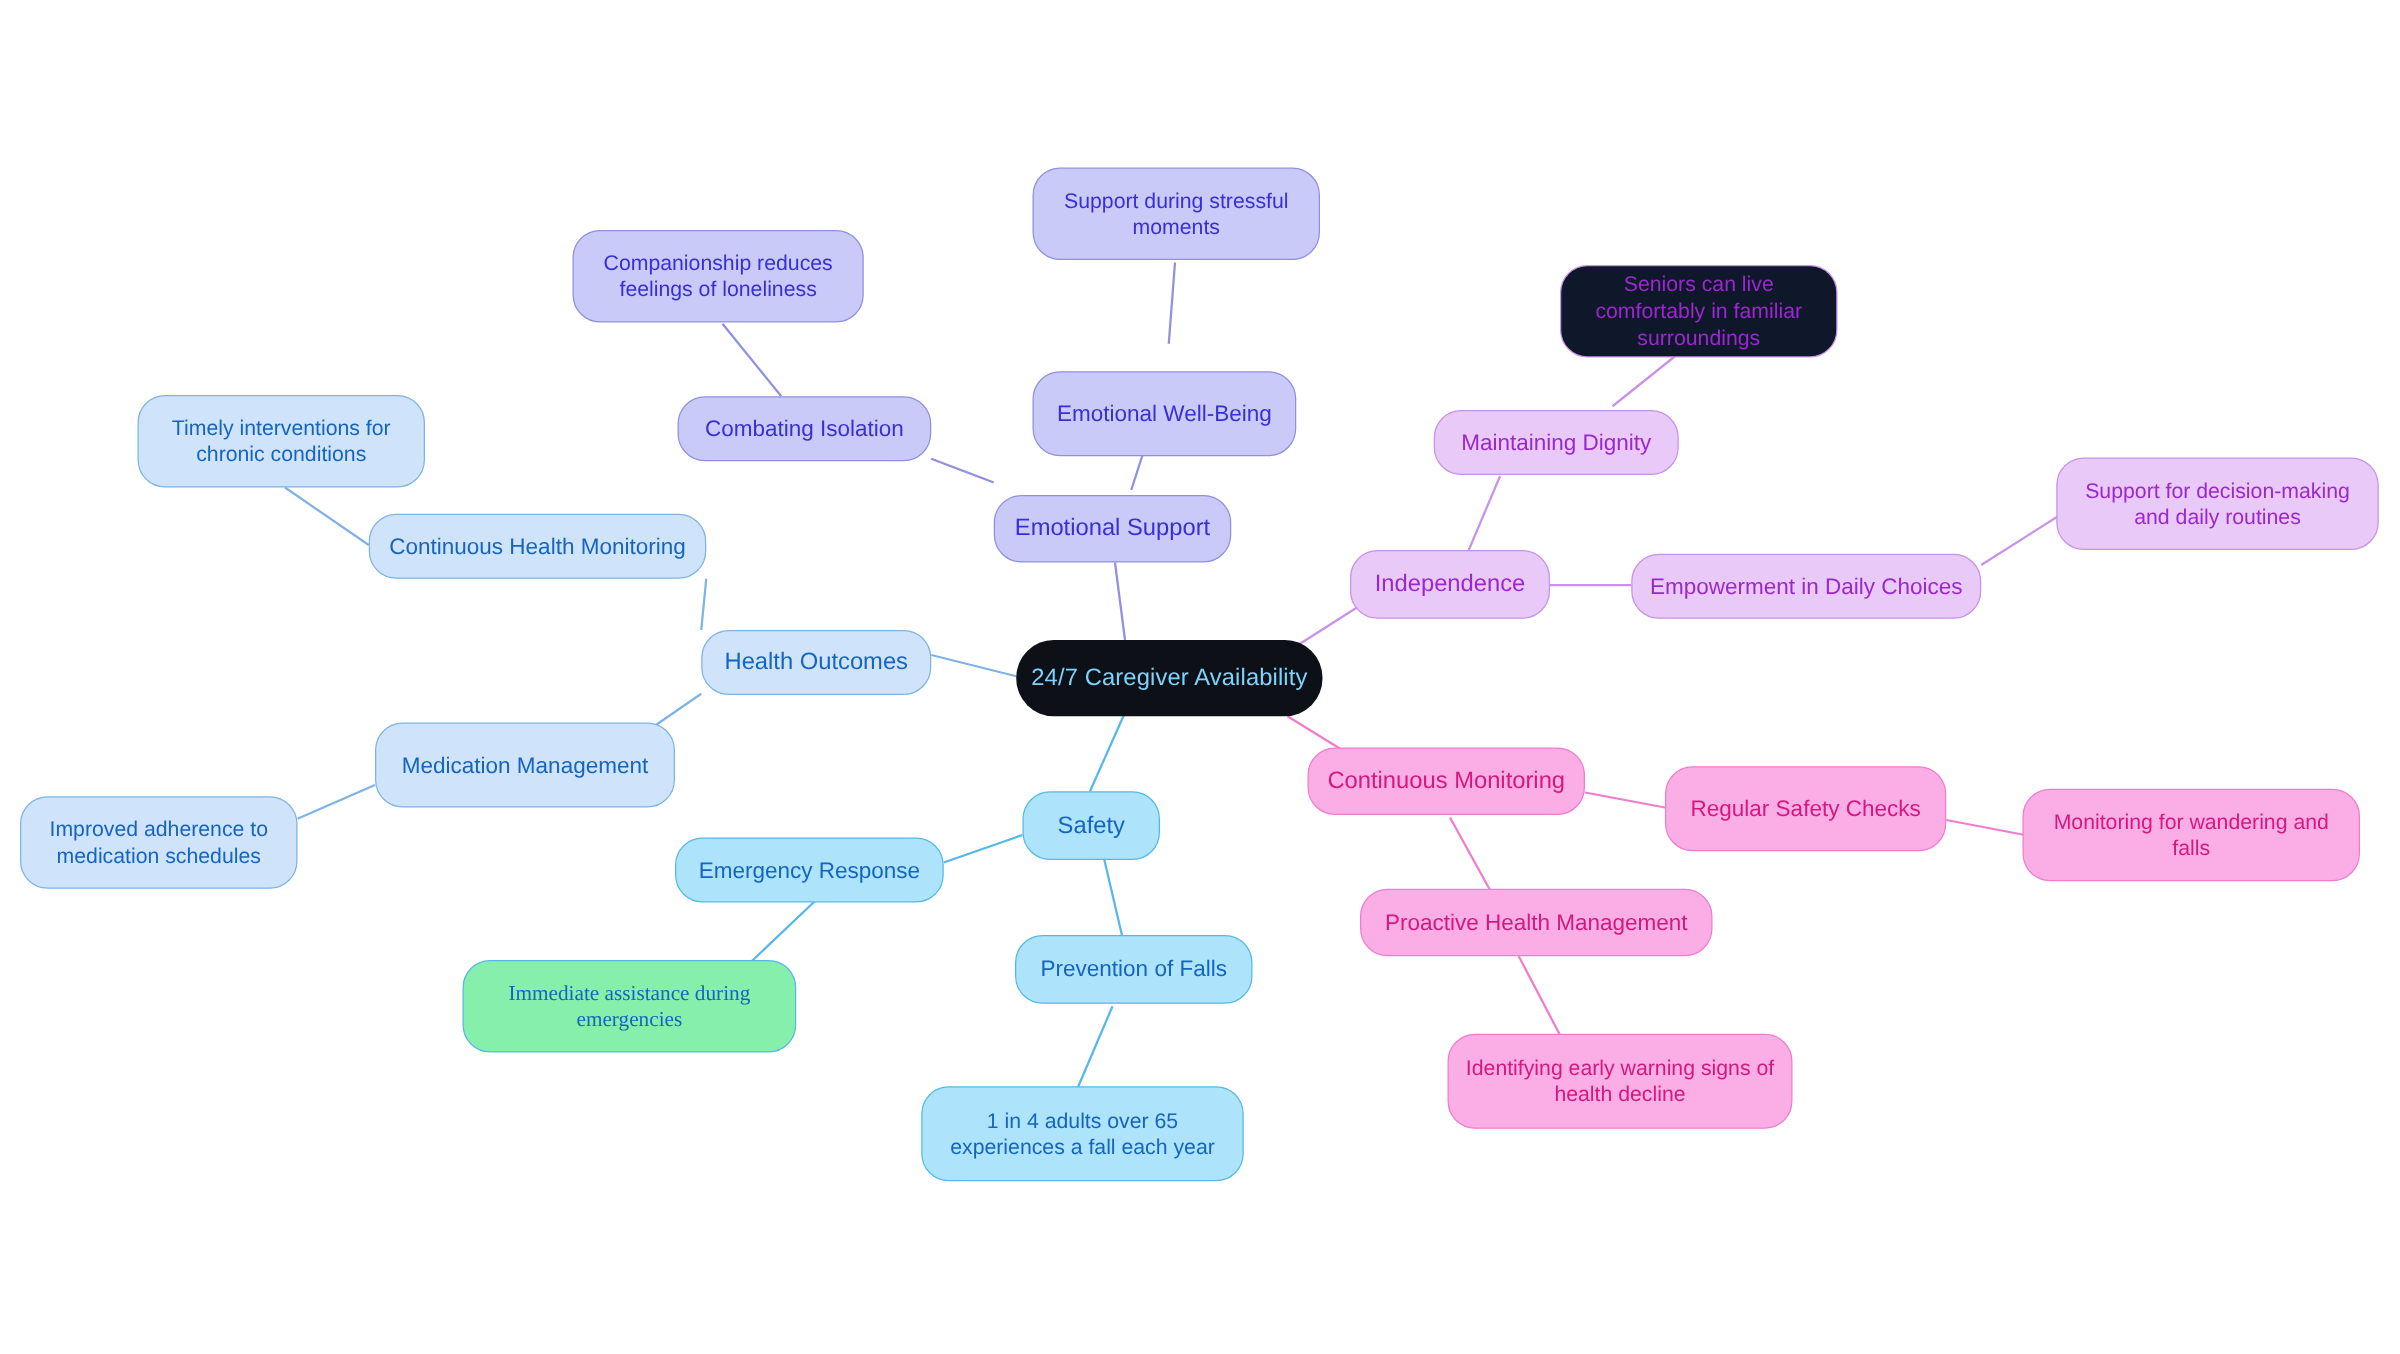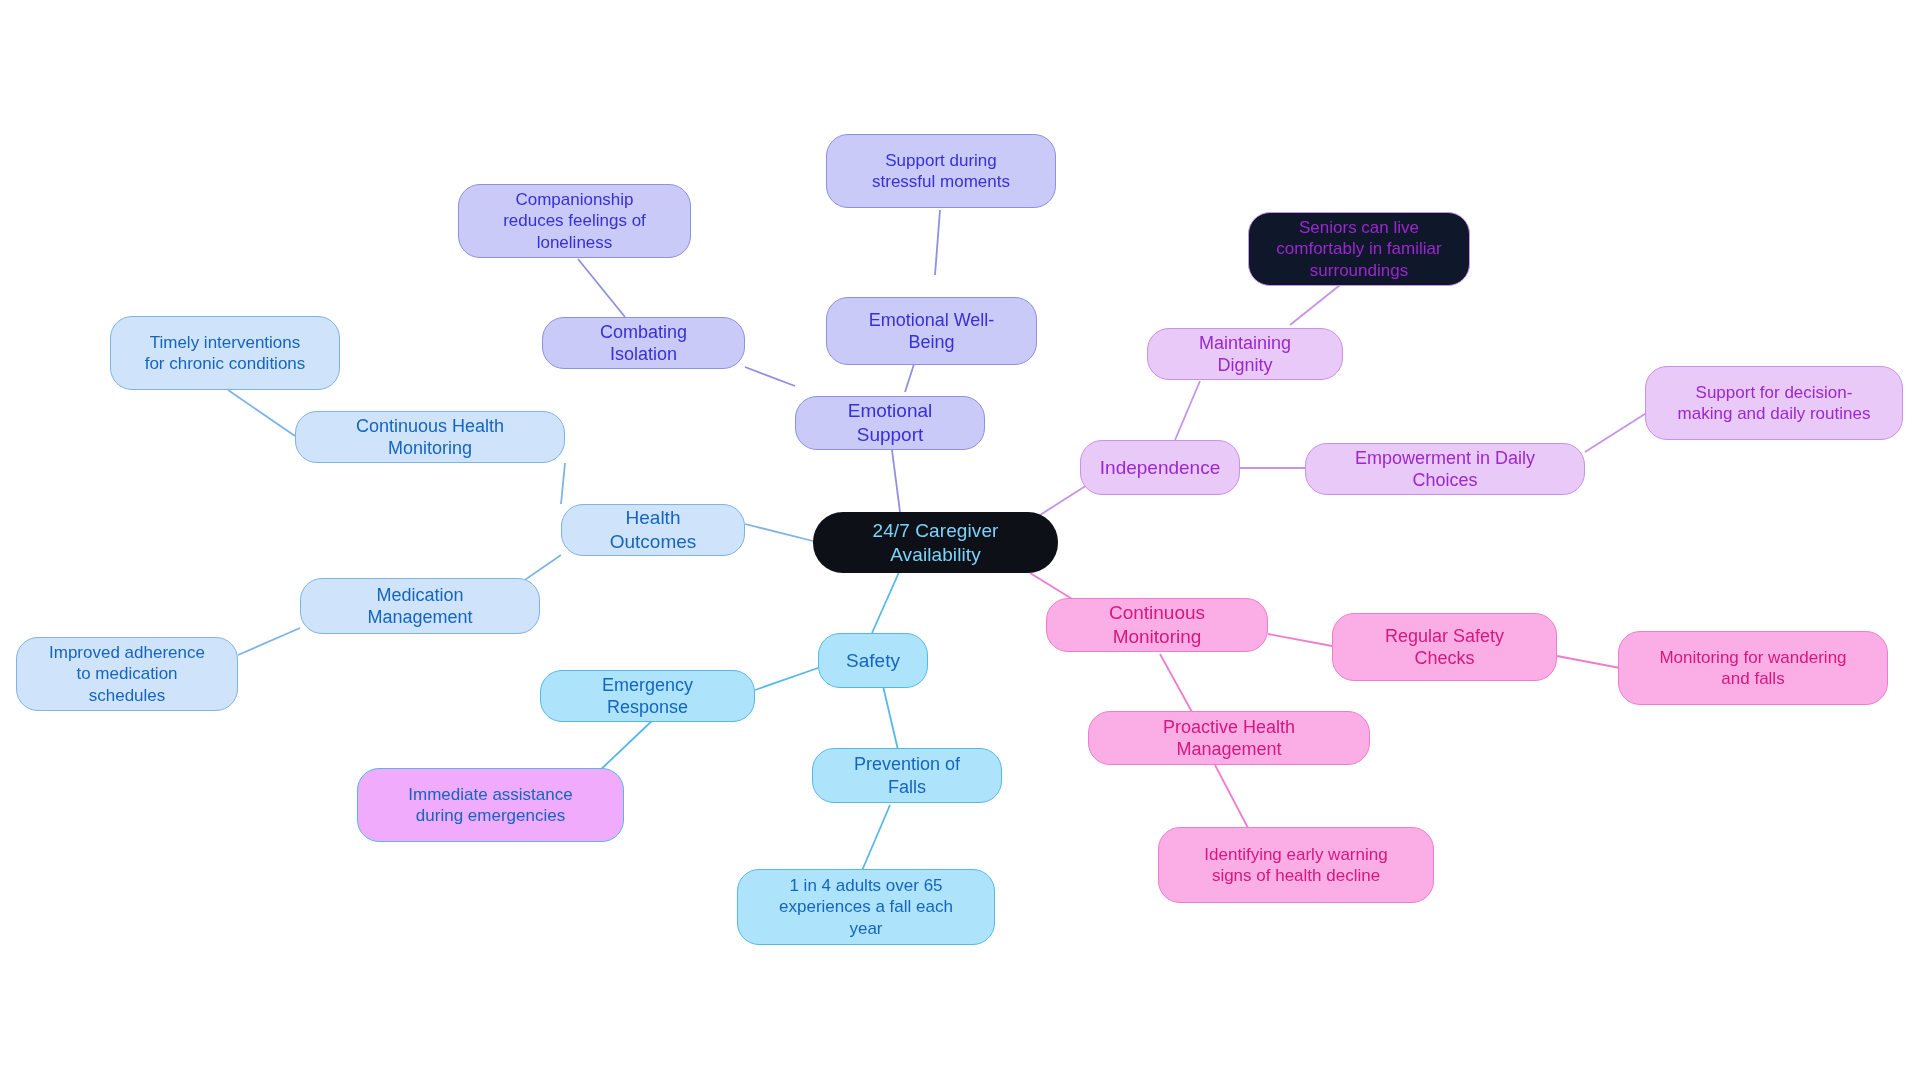--- a/index.html
+++ b/index.html
@@ -29,21 +29,21 @@
   .node {
     position: absolute;
     box-sizing: border-box;
     display: flex;
     align-items: center;
     justify-content: center;
     text-align: center;
     border-style: solid;
     border-width: 1px;
     line-height: 1.25;
-    padding: 4px 27px;
+    padding: 4px 10px;
     white-space: pre-line;
   }
   .node-root {
     border-radius: 30px;
     border: none;
     font-size: 19px;
     letter-spacing: 0.1px;
   }
   .node-branch {
     border-radius: 22px;
@@ -97,29 +97,29 @@
   </svg>
 
   <div class="node node-root" style="left:813px; top:512px; width:245px; height:61px; background:#0d1117; color:#7dd3fc;">24/7 Caregiver Availability</div>
 
   <div class="node node-branch" style="left:561px; top:504px; width:184px; height:52px; background:#cfe4fb; border-color:#7eb3e6; color:#1565c0;">Health Outcomes</div>
 
   <div class="node node-sub" style="left:295px; top:411px; width:270px; height:52px; background:#cfe4fb; border-color:#7eb3e6; color:#1565c0;">Continuous Health Monitoring</div>
 
   <div class="node node-leaf" style="left:110px; top:316px; width:230px; height:74px; background:#cfe4fb; border-color:#7eb3e6; color:#1565c0;">Timely interventions for chronic conditions</div>
 
-  <div class="node node-sub" style="left:300px; top:578px; width:240px; height:56px; background:#cfe4fb; border-color:#7eb3e6; color:#1565c0;">Medication Management</div>
+  <div class="node node-sub" style="left:300px; top:578px; width:240px; height:68px; background:#cfe4fb; border-color:#7eb3e6; color:#1565c0;">Medication Management</div>
 
   <div class="node node-leaf" style="left:16px; top:637px; width:222px; height:74px; background:#cfe4fb; border-color:#7eb3e6; color:#1565c0;">Improved adherence to medication schedules</div>
 
   <div class="node node-branch" style="left:818px; top:633px; width:110px; height:55px; background:#ade4fb; border-color:#55b9e8; color:#1565c0;">Safety</div>
 
   <div class="node node-sub" style="left:540px; top:670px; width:215px; height:52px; background:#ade4fb; border-color:#55b9e8; color:#1565c0;">Emergency Response</div>
 
-  <div class="node node-leaf" style="left:357px; top:768px; width:267px; height:74px; background:#f0abfc; border-color:#55b9e8; color:#1565c0;">Immediate assistance during emergencies</div>
+  <div class="node node-leaf" style="left:370px; top:768px; width:267px; height:74px; background:#86efac; border-color:#55b9e8; color:#1565c0;font-family:Liberation Serif, serif;">Immediate assistance during emergencies</div>
 
   <div class="node node-sub" style="left:812px; top:748px; width:190px; height:55px; background:#ade4fb; border-color:#55b9e8; color:#1565c0;">Prevention of Falls</div>
 
   <div class="node node-leaf" style="left:737px; top:869px; width:258px; height:76px; background:#ade4fb; border-color:#55b9e8; color:#1565c0;">1 in 4 adults over 65 experiences a fall each year</div>
 
   <div class="node node-branch" style="left:795px; top:396px; width:190px; height:54px; background:#c9caf7; border-color:#8f90e0; color:#3730d8;">Emotional Support</div>
 
   <div class="node node-sub" style="left:542px; top:317px; width:203px; height:52px; background:#c9caf7; border-color:#8f90e0; color:#3730d8;">Combating Isolation</div>
 
   <div class="node node-leaf" style="left:458px; top:184px; width:233px; height:74px; background:#c9caf7; border-color:#8f90e0; color:#3730d8;">Companionship reduces feelings of loneliness</div>

